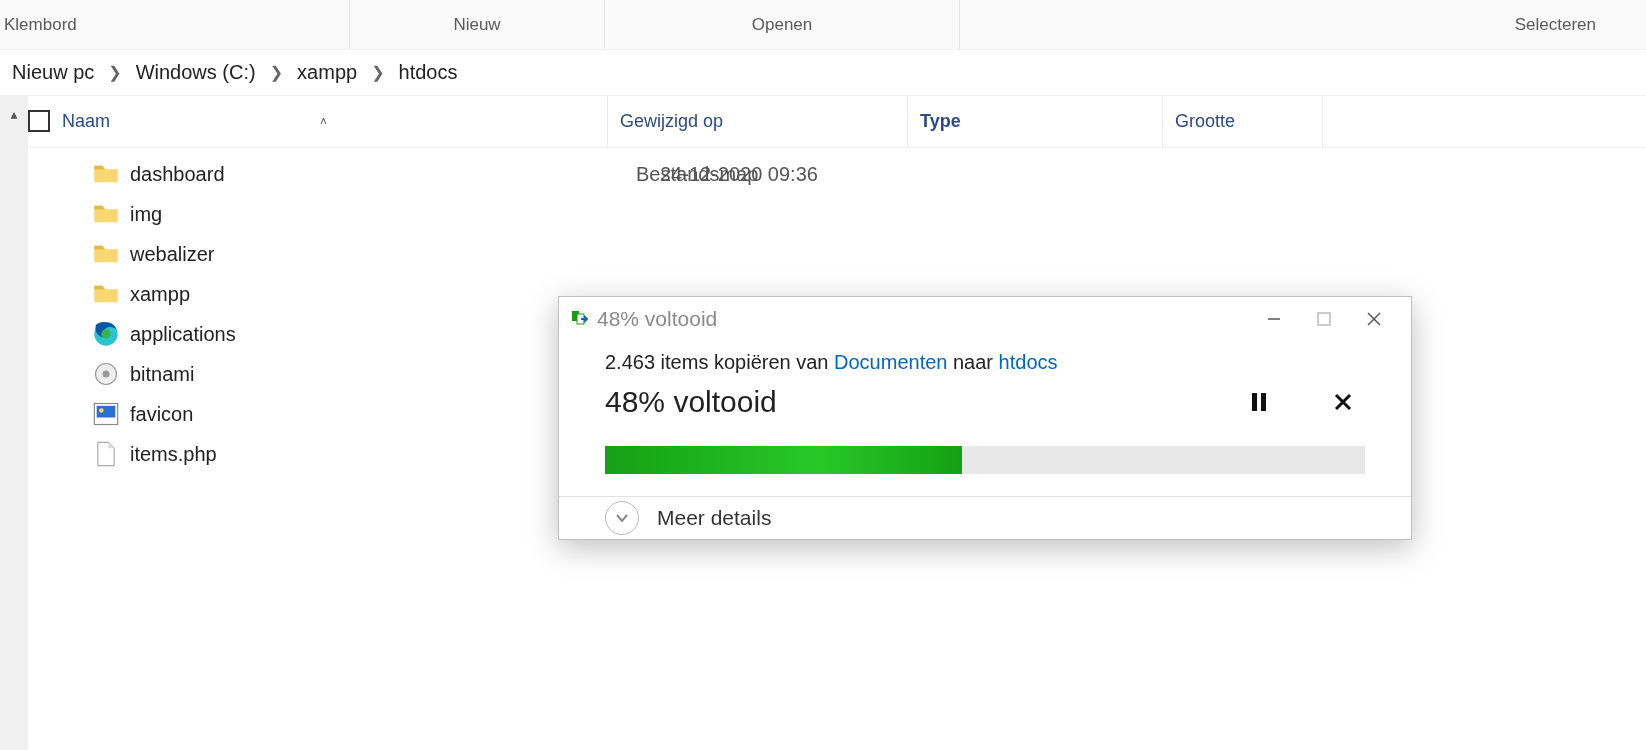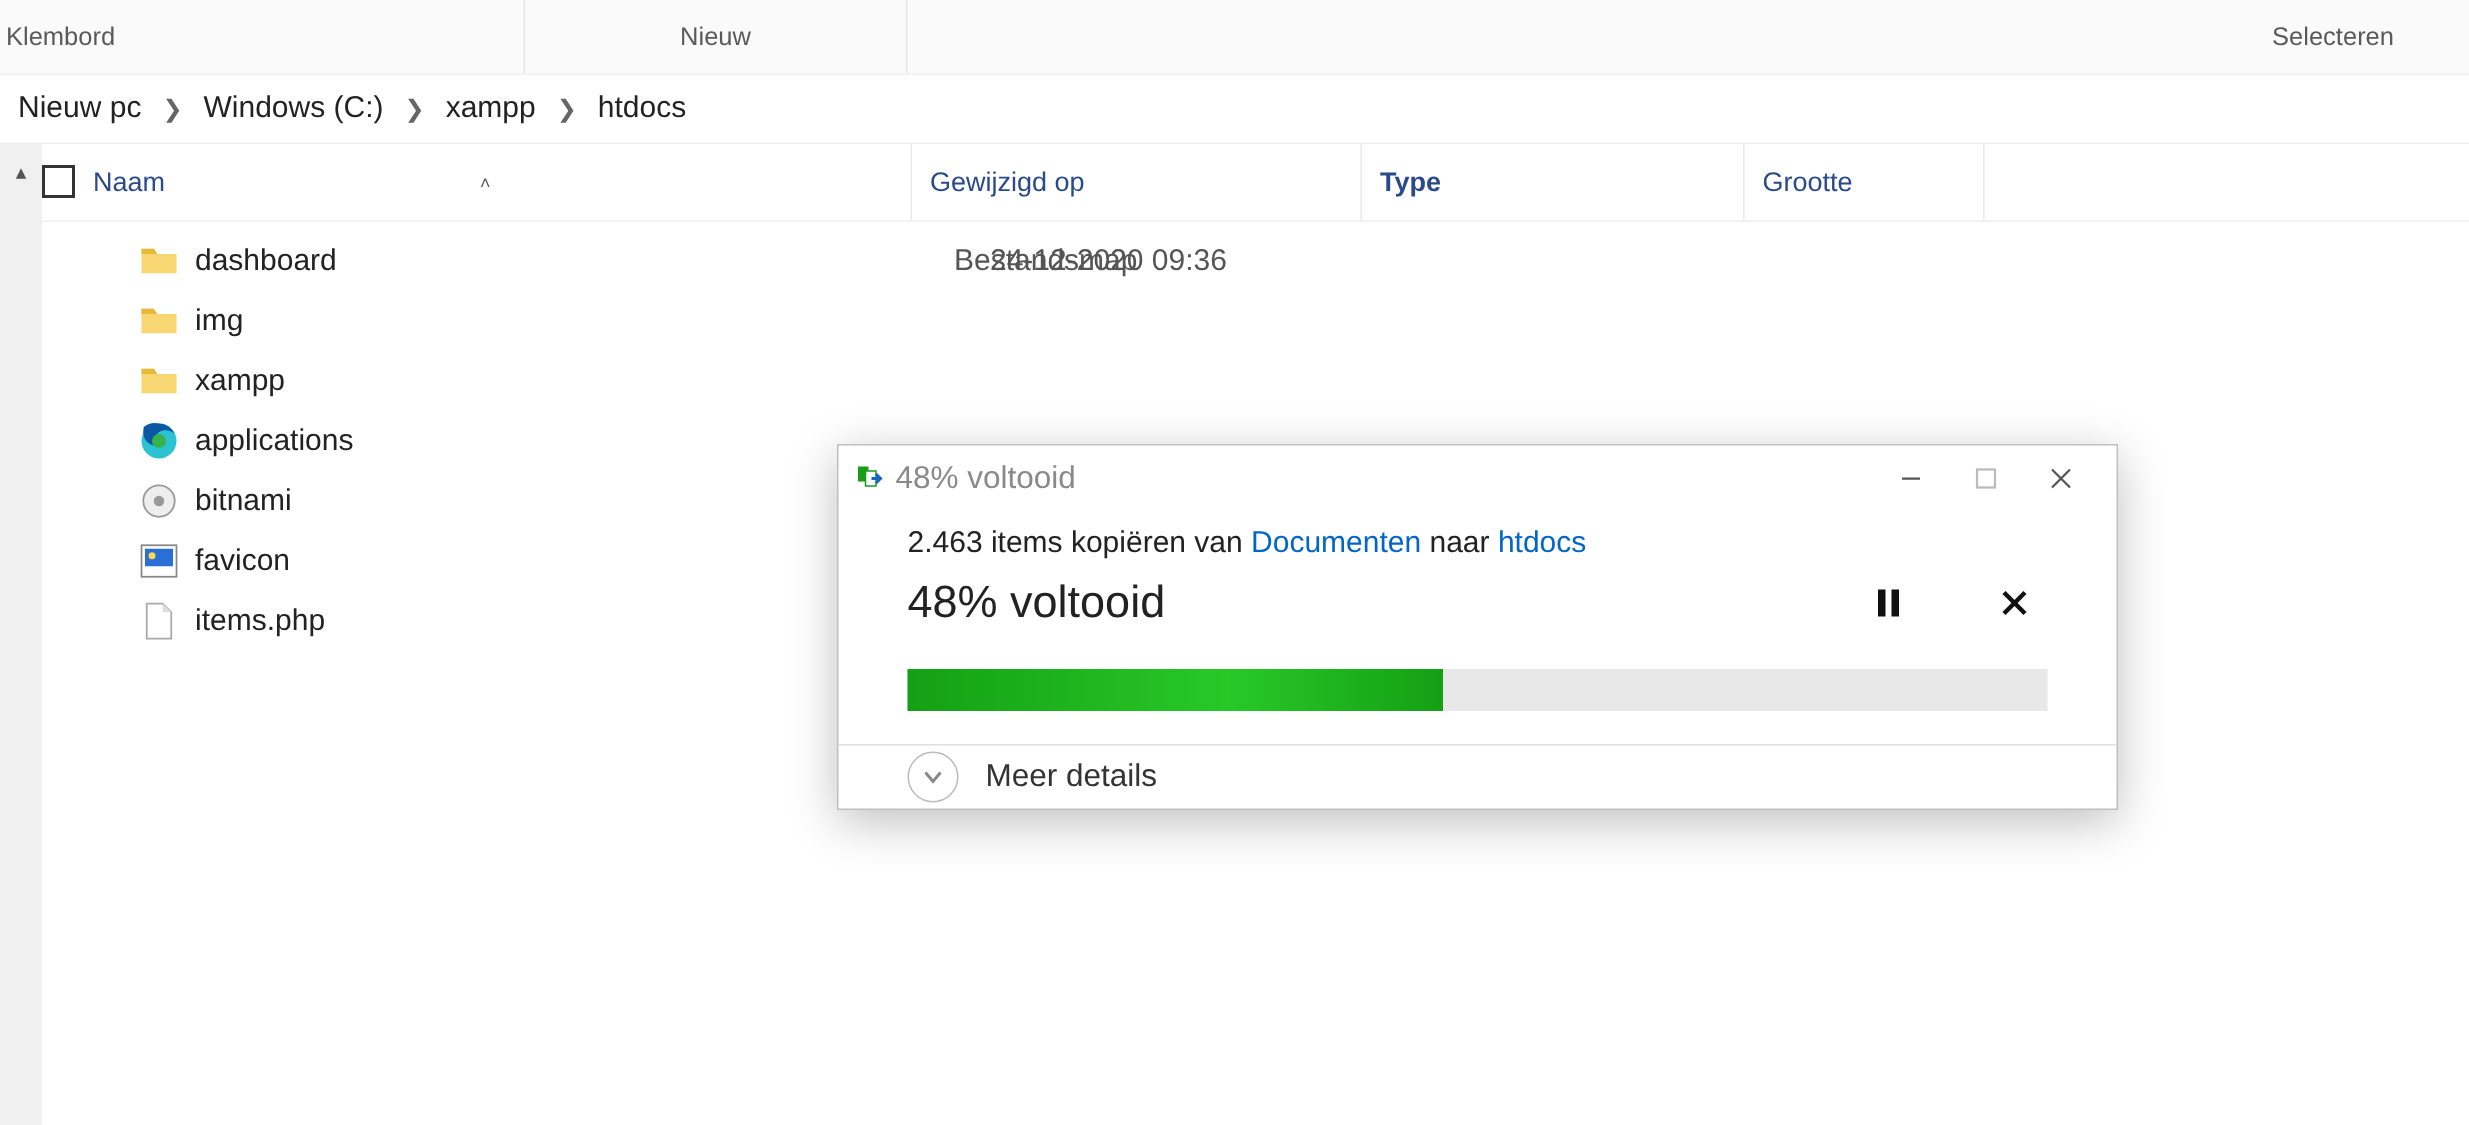--- a/index.html
+++ b/index.html
@@ -47,20 +47,21 @@
   .progress-fill { position:absolute; top:0; left:0; height:100%; background:linear-gradient(90deg,#14a014,#28c828 60%,#14a014); }
   .dlg-footer { border-top:1px solid #e0e0e0; padding:4px 46px; display:flex; align-items:center; font-size:21px; color:#333;}
   .expand-circle { width:34px; height:34px; border:1px solid #bbb; border-radius:50%; display:flex; align-items:center; justify-content:center; margin-right:18px; color:#888;}
 </style>
 </head>
 <body>
 
 <div class="ribbon">
   <div class="ribbon-section first">Klembord</div>
   <div class="ribbon-section" style="width:255px">Nieuw</div>
+  <div class="ribbon-section" style="width:355px">Openen</div>
   <div class="ribbon-section" style="flex:1;border-right:none;justify-content:flex-end;padding-right:50px">Selecteren</div>
 </div>
 
 <div class="breadcrumb">
   <span class="crumb">Nieuw pc</span>
   <span class="chev">❯</span>
   <span class="crumb">Windows (C:)</span>
   <span class="chev">❯</span>
   <span class="crumb">xampp</span>
   <span class="chev">❯</span>
@@ -106,20 +107,29 @@
           </span>
           <span>img</span>
         </div>
         <div class="file-row" style="position: relative;">
           <span class="icon">
             <svg viewBox="0 0 24 24">
               <path fill="#f8d672" d="M2 5h7l2 3h11v11H2z"></path>
               <path fill="#e8b838" d="M2 5h7l2 3H2z"></path>
             </svg>
           </span>
+          <span>webalizer</span>
+        </div>
+        <div class="file-row" style="position: relative;">
+          <span class="icon">
+            <svg viewBox="0 0 24 24">
+              <path fill="#f8d672" d="M2 5h7l2 3h11v11H2z"></path>
+              <path fill="#e8b838" d="M2 5h7l2 3H2z"></path>
+            </svg>
+          </span>
           <span>xampp</span>
         </div>
         <div class="file-row" style="position: relative;">
           <span class="icon">
             <svg viewBox="0 0 24 24">
               <circle cx="12" cy="12" r="10" fill="#2bc3d2"></circle>
               <path d="M12 2a10 10 0 0 1 9 6c-2-2-6-3-9-1-3 2-3 6 0 8-5 0-9-3-9-8 0-1 .1-2 .3-3A10 10 0 0 1 12 2z" fill="#0a57a4"></path>
               <circle cx="12" cy="12" r="4" fill="#37b24d"></circle>
             </svg>
           </span>

